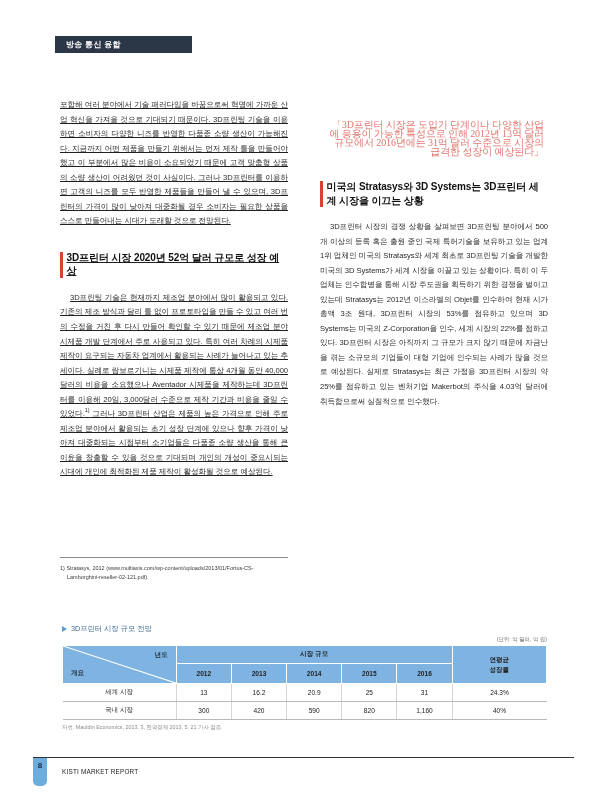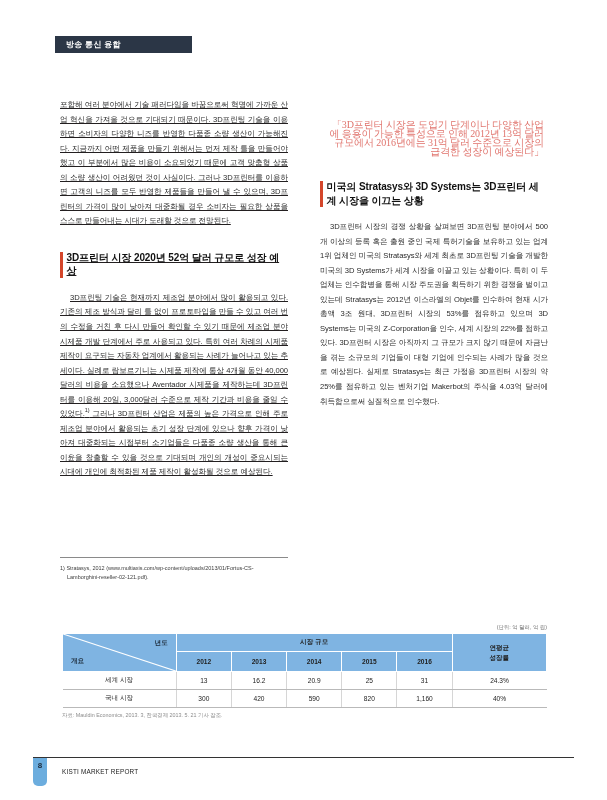--- a/index.html
+++ b/index.html
@@ -309,20 +309,24 @@
 
 <div class="footnote-wrap">
   <div class="footnote-rule"></div>
   <div class="footnote-text">
     <span>1) Stratasys, 2012 (www.multiaxis.com/wp-content/uploads/2013/01/Fortus-CS-</span>
     <span class="fn-cont">Lamborghini-reseller-02-121.pdf).</span>
   </div>
 </div>
 
 <div class="table-block">
+  <div class="table-title-row">
+    <span class="tri-icon"></span>
+    <span class="table-title">3D프린터 시장 규모 전망</span>
+  </div>
   <div class="unit-note">(단위: 억 달러, 억 원)</div>
 
   <table class="data-table">
     <colgroup>
       <col style="width:23.5%">
       <col style="width:11.4%">
         <col style="width:11.4%">
         <col style="width:11.4%">
       <col style="width:11.4%">
         <col style="width:11.4%">

